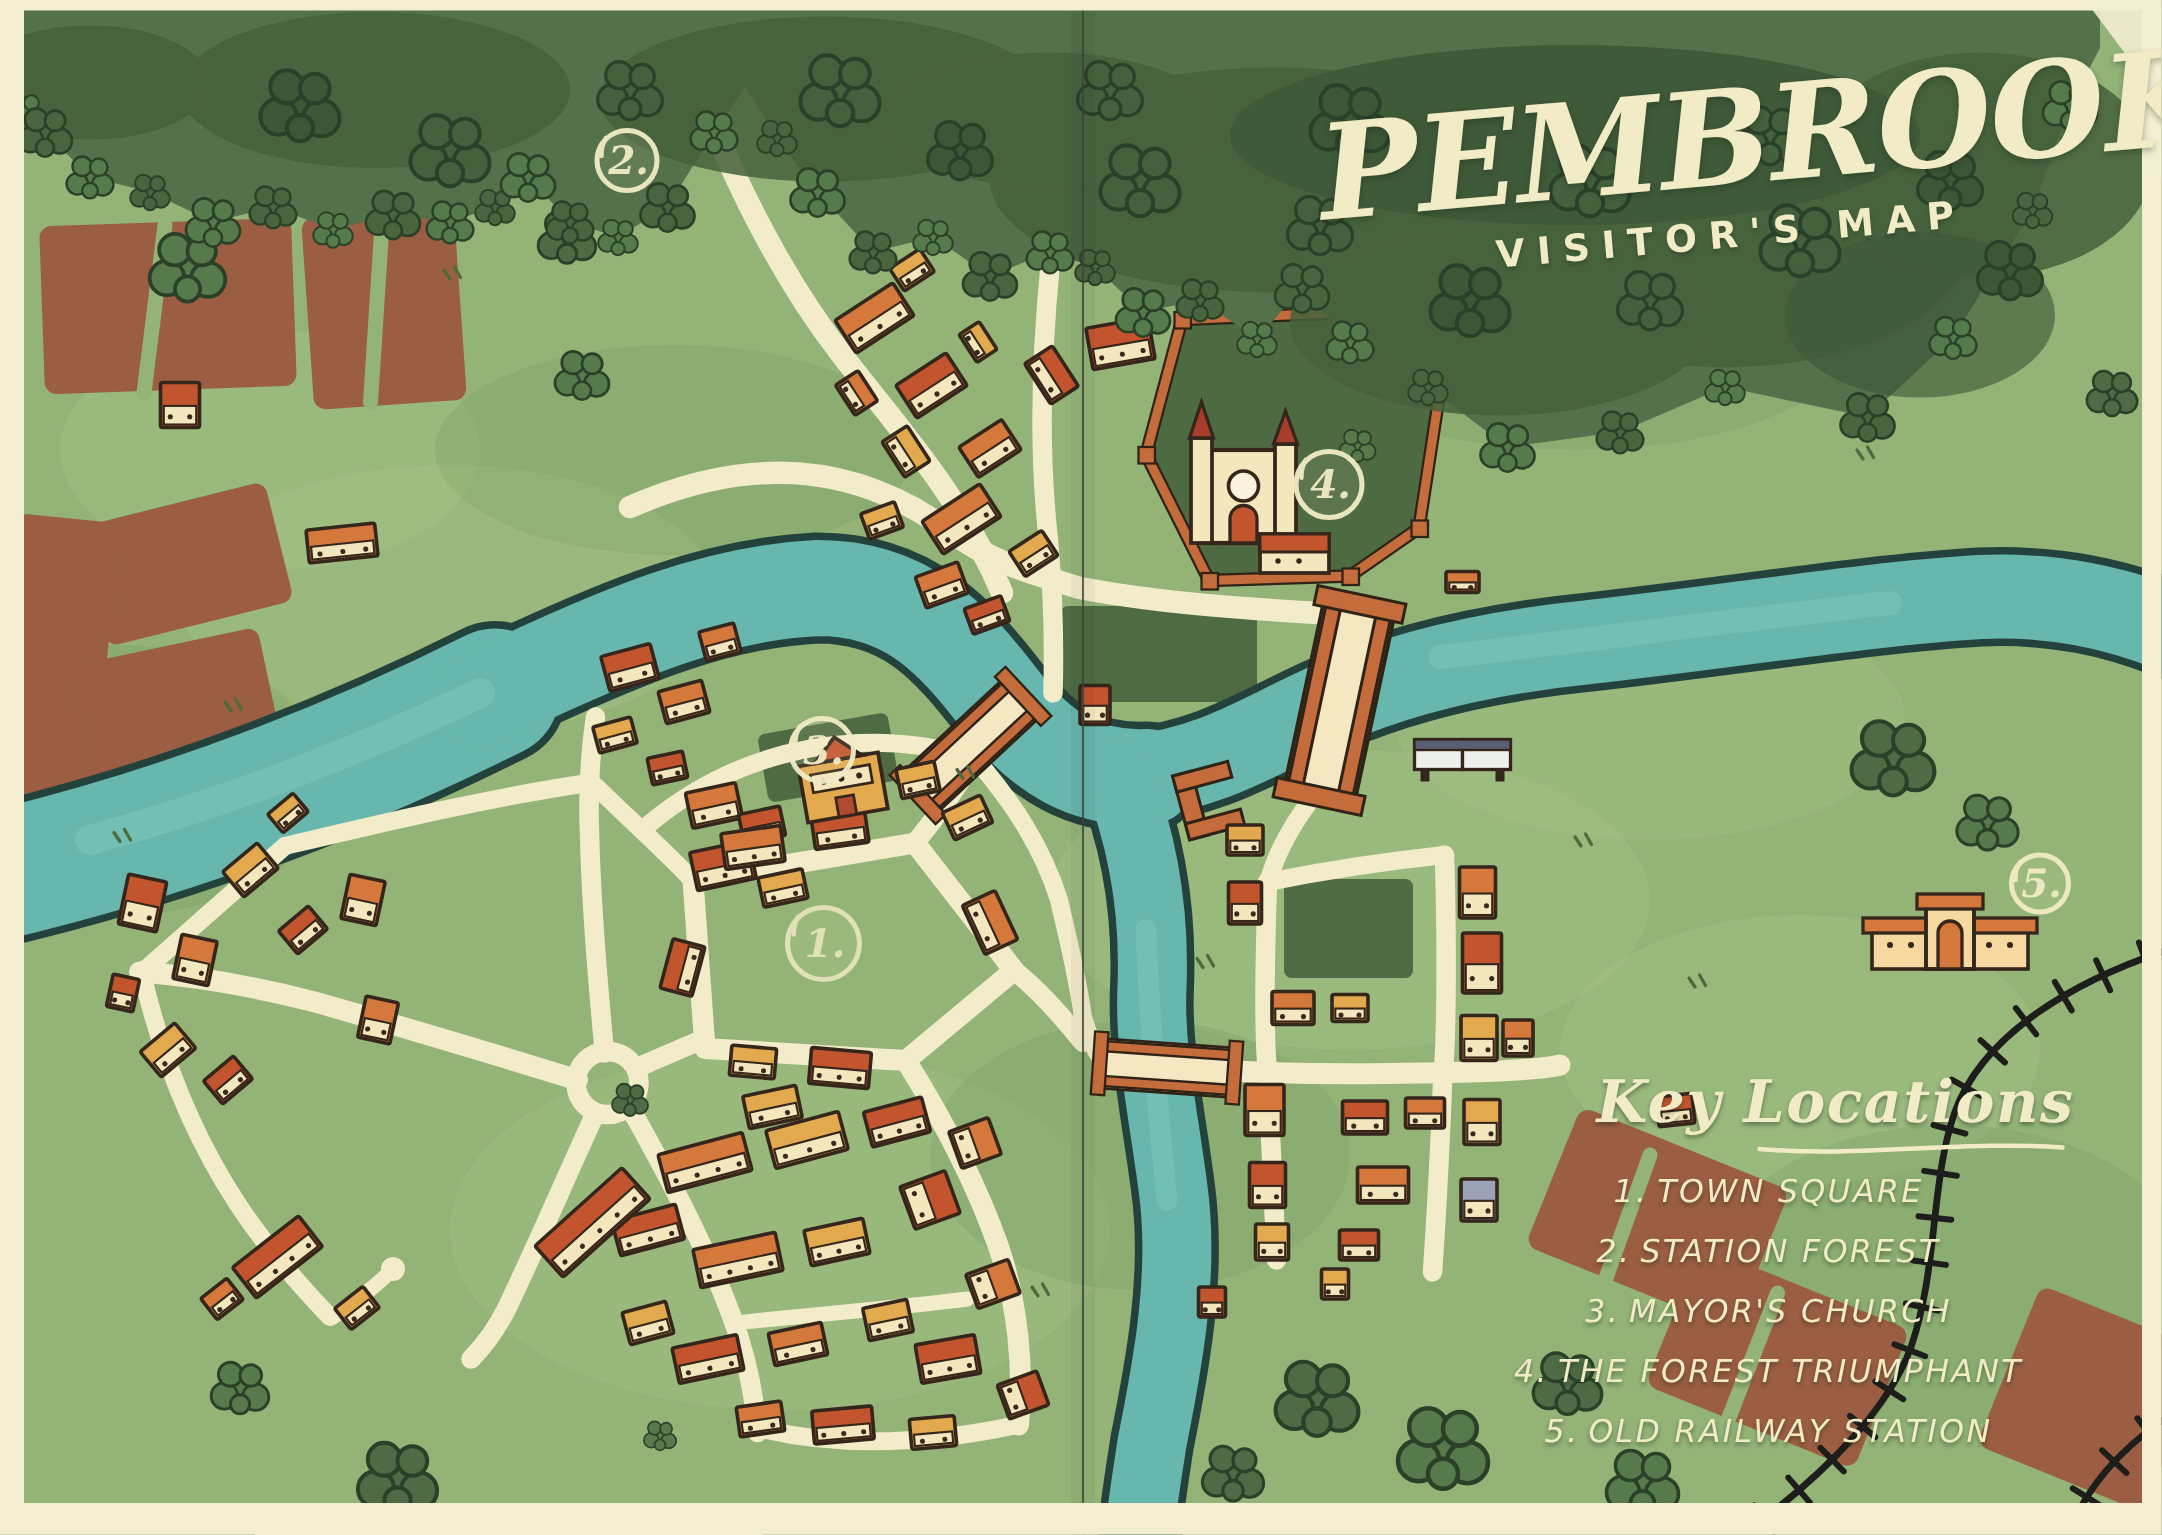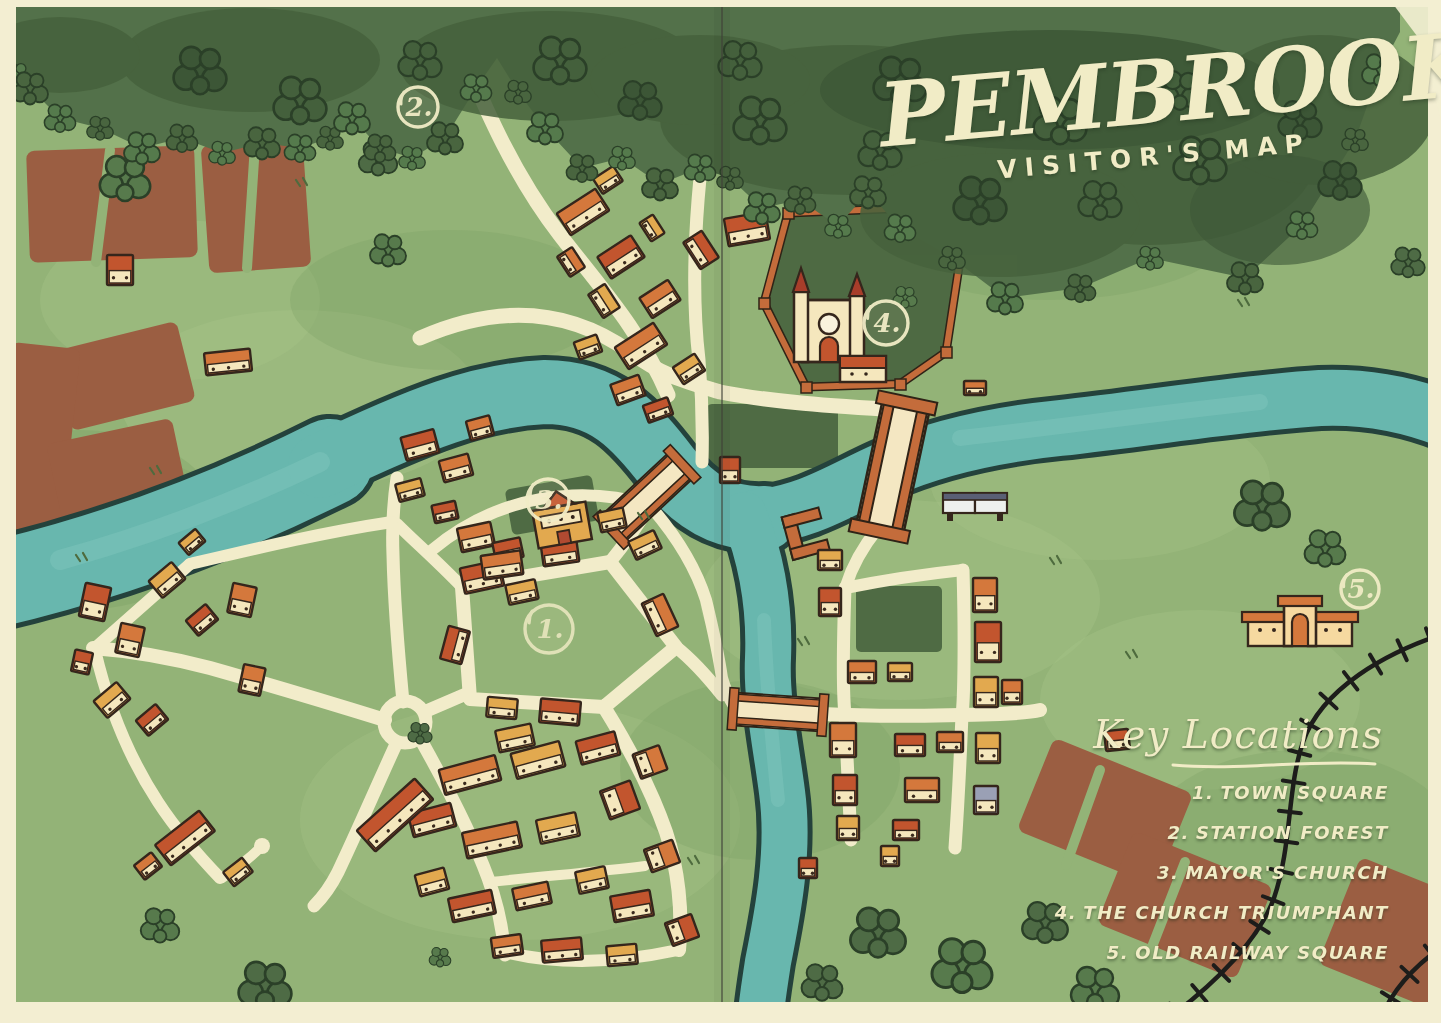--- a/index.html
+++ b/index.html
@@ -5,25 +5,25 @@
   html,body{margin:0;padding:0;background:#d9d3b4;font-family:"DejaVu Sans",sans-serif;}
   #stage{position:relative;width:1441px;height:1023px;overflow:hidden;background:#f3eed2;}
   #mapsvg{position:absolute;left:0;top:0;}
   .overlay{position:absolute;color:#f1ecc6;}
   #title-block{left:880px;top:48px;width:540px;transform:rotate(-5deg);text-align:center;pointer-events:none;}
   #map-title{font-family:"DejaVu Serif",serif;font-style:italic;font-weight:bold;font-size:88px;
     letter-spacing:-1px;line-height:1;text-shadow:0 2px 4px rgba(25,40,22,.35);white-space:nowrap;}
   #map-subtitle{font-family:"DejaVu Sans",sans-serif;font-weight:bold;font-size:25px;letter-spacing:8px;
     margin-top:6px;text-shadow:0 2px 3px rgba(25,40,22,.35);white-space:nowrap;}
   #legend{right:52px;top:712px;width:420px;text-align:right;pointer-events:none;}
-  #legend-title{font-family:"DejaVu Serif",serif;font-style:italic;font-weight:normal;font-size:39px;
+  #legend-title{font-family:"DejaVu Serif",serif;font-style:italic;font-weight:bold;font-size:39px;
     letter-spacing:1px;text-shadow:0 2px 3px rgba(25,40,22,.45);padding-right:6px;}
   #legend-underline{display:block;margin:0 10px 2px auto;}
-  .legend-item{font-style:italic;font-weight:bold;font-size:18px;letter-spacing:1.6px;line-height:40px;
-    text-shadow:0 2px 3px rgba(25,40,22,.45);white-space:nowrap;}
+  .legend-item{font-style:italic;font-weight:normal;font-size:21px;letter-spacing:1.6px;line-height:40px;
+    text-shadow:0 2px 3px rgba(25,40,22,.45);white-space:nowrap;text-align:center;}
   .legend-item .num{margin-right:6px;}
 </style>
 </head>
 <body>
 
 <div id="stage">
 <svg id="mapsvg" width="1441" height="1023" viewBox="0 0 1441 1023" xmlns="http://www.w3.org/2000/svg">
   <defs>
     <g id="treeG" stroke="#2b4028" stroke-width="2.4">
       <circle cx="0" cy="0" r="16"></circle>
@@ -950,17 +950,17 @@
   <svg id="legend-underline" width="210" height="14" viewBox="0 0 210 14">
     <path d="M4,8 C70,14 140,2 206,7" fill="none" stroke="#f1ecc6" stroke-width="3" stroke-linecap="round"></path>
   </svg>
   <div class="legend-item">
     <span class="num">1.</span><span>TOWN SQUARE</span></div>
   <div class="legend-item">
     <span class="num">2.</span><span>STATION FOREST</span></div>
   <div class="legend-item">
     <span class="num">3.</span><span>MAYOR'S CHURCH</span></div>
   <div class="legend-item">
-    <span class="num">4.</span><span>THE CHURCH TRIUMPHANT</span></div>
+    <span class="num">4.</span><span>THE FOREST TRIUMPHANT</span></div>
   <div class="legend-item">
-    <span class="num">5.</span><span>OLD RAILWAY SQUARE</span></div>
+    <span class="num">5.</span><span>OLD RAILWAY STATION</span></div>
 </div>
 </div>
 
 </body></html>

